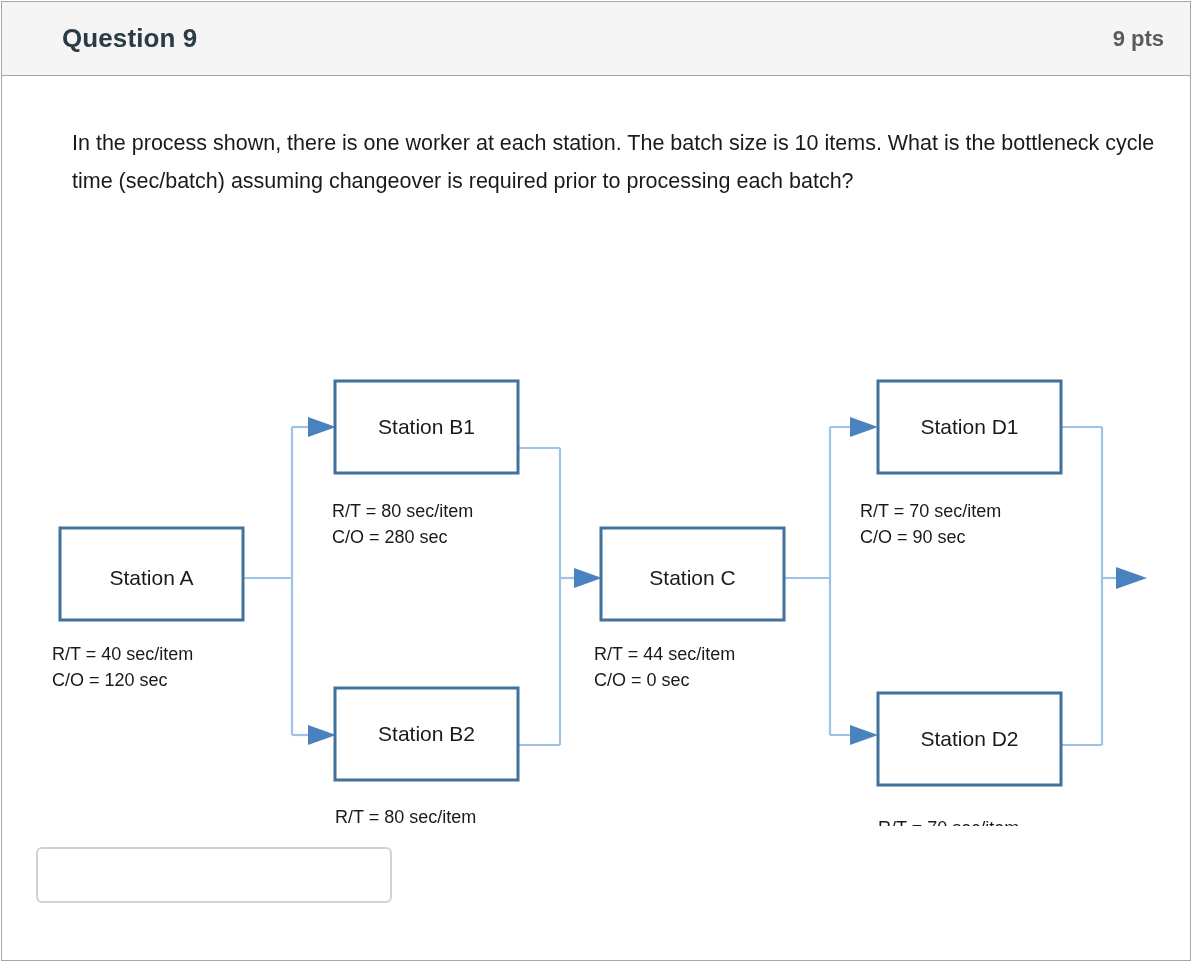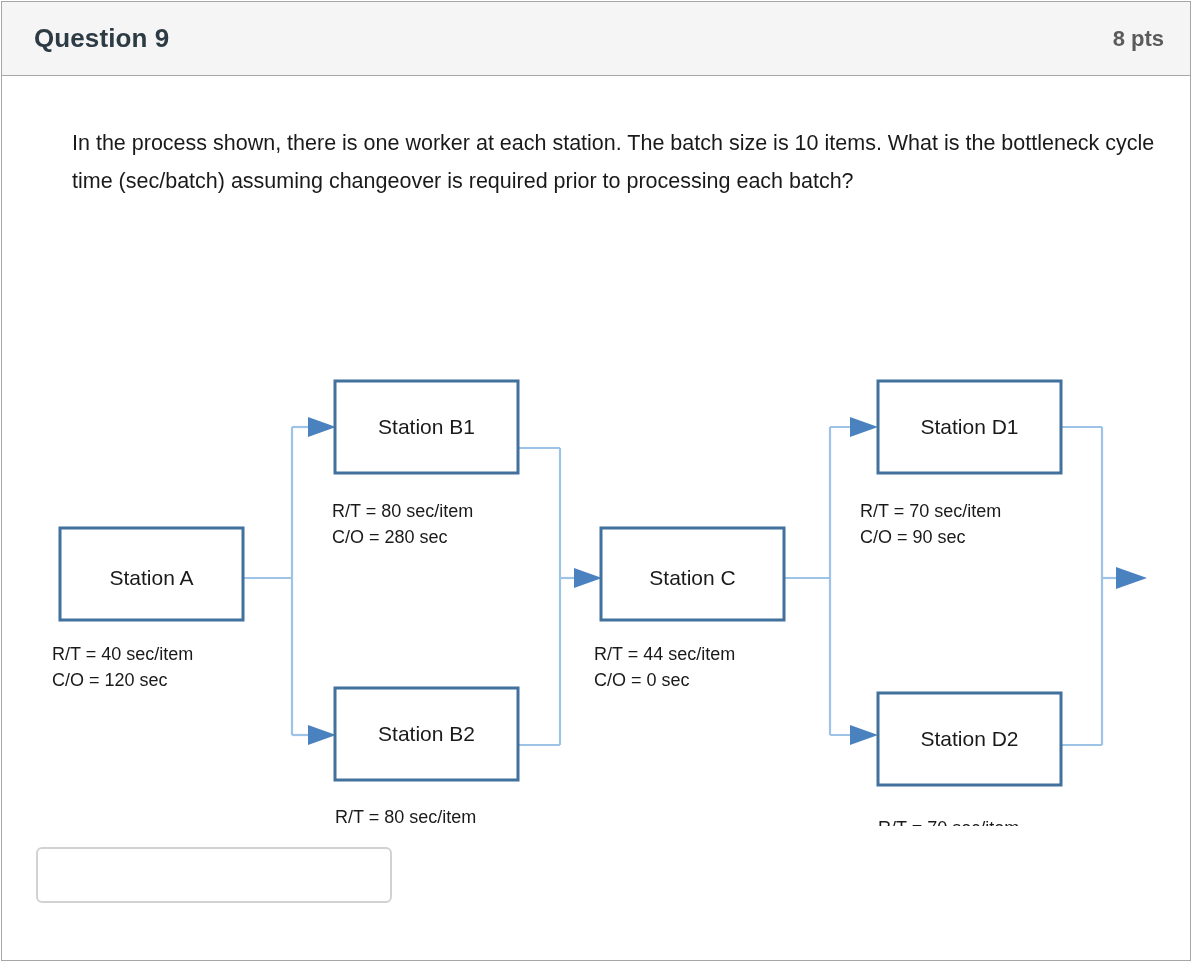--- a/index.html
+++ b/index.html
@@ -32,20 +32,21 @@
     display: flex;
     align-items: center;
     justify-content: space-between;
     padding: 0 26px 0 32px;
   }
   .q-title {
     font-size: 26px;
     font-weight: bold;
     color: #2d3b45;
     letter-spacing: 0.1px;
+    margin-left: 28px;
   }
   .q-points {
     font-size: 22px;
     font-weight: bold;
     color: #5b5b5b;
   }
   .q-body {
     position: relative;
     padding: 0;
   }
@@ -107,21 +108,21 @@
     fill: #4a82c0;
   }
 </style>
 </head>
 <body>
 
 <div class="question-card">
 
   <div class="q-header">
     <div class="q-title">Question 9</div>
-    <div class="q-points">8 pts</div>
+    <div class="q-points">9 pts</div>
   </div>
 
   <div class="q-body">
 
     <div class="q-text">In the process shown, there is one worker at each station.  The batch size is 10 items. What is the bottleneck cycle time (sec/batch) assuming changeover is required prior to processing each batch?</div>
 
     <div class="diagram-wrap">
       <svg width="1188" height="540" viewBox="0 0 1188 540" xmlns="http://www.w3.org/2000/svg">
 
         <g>

